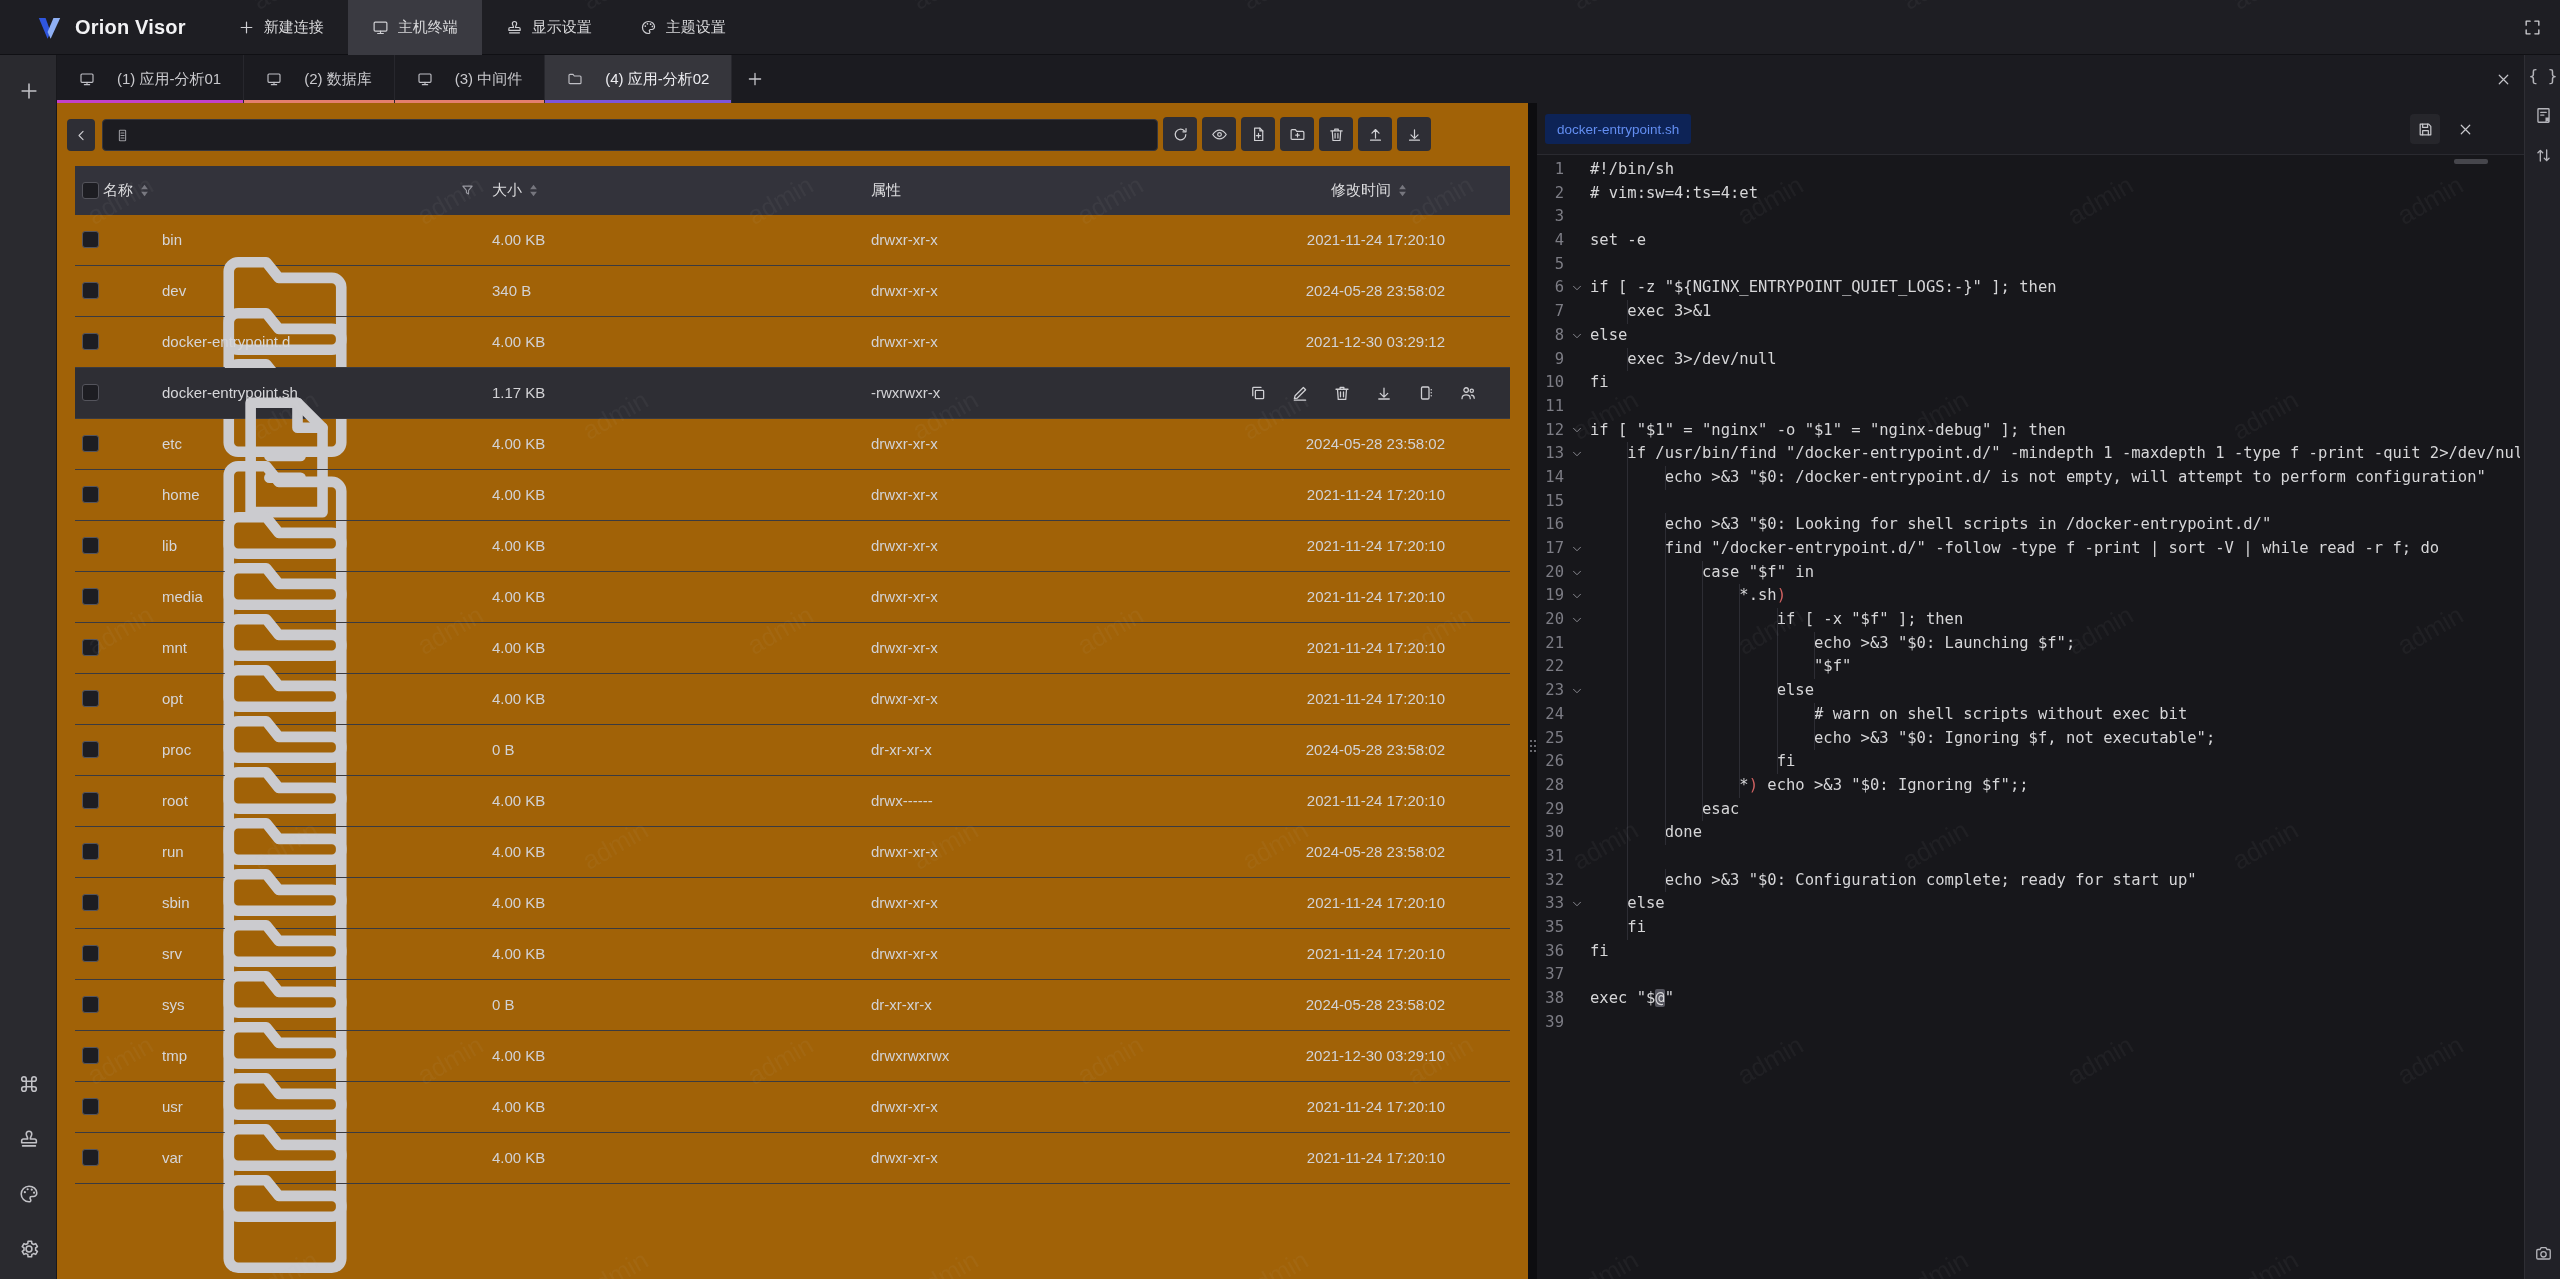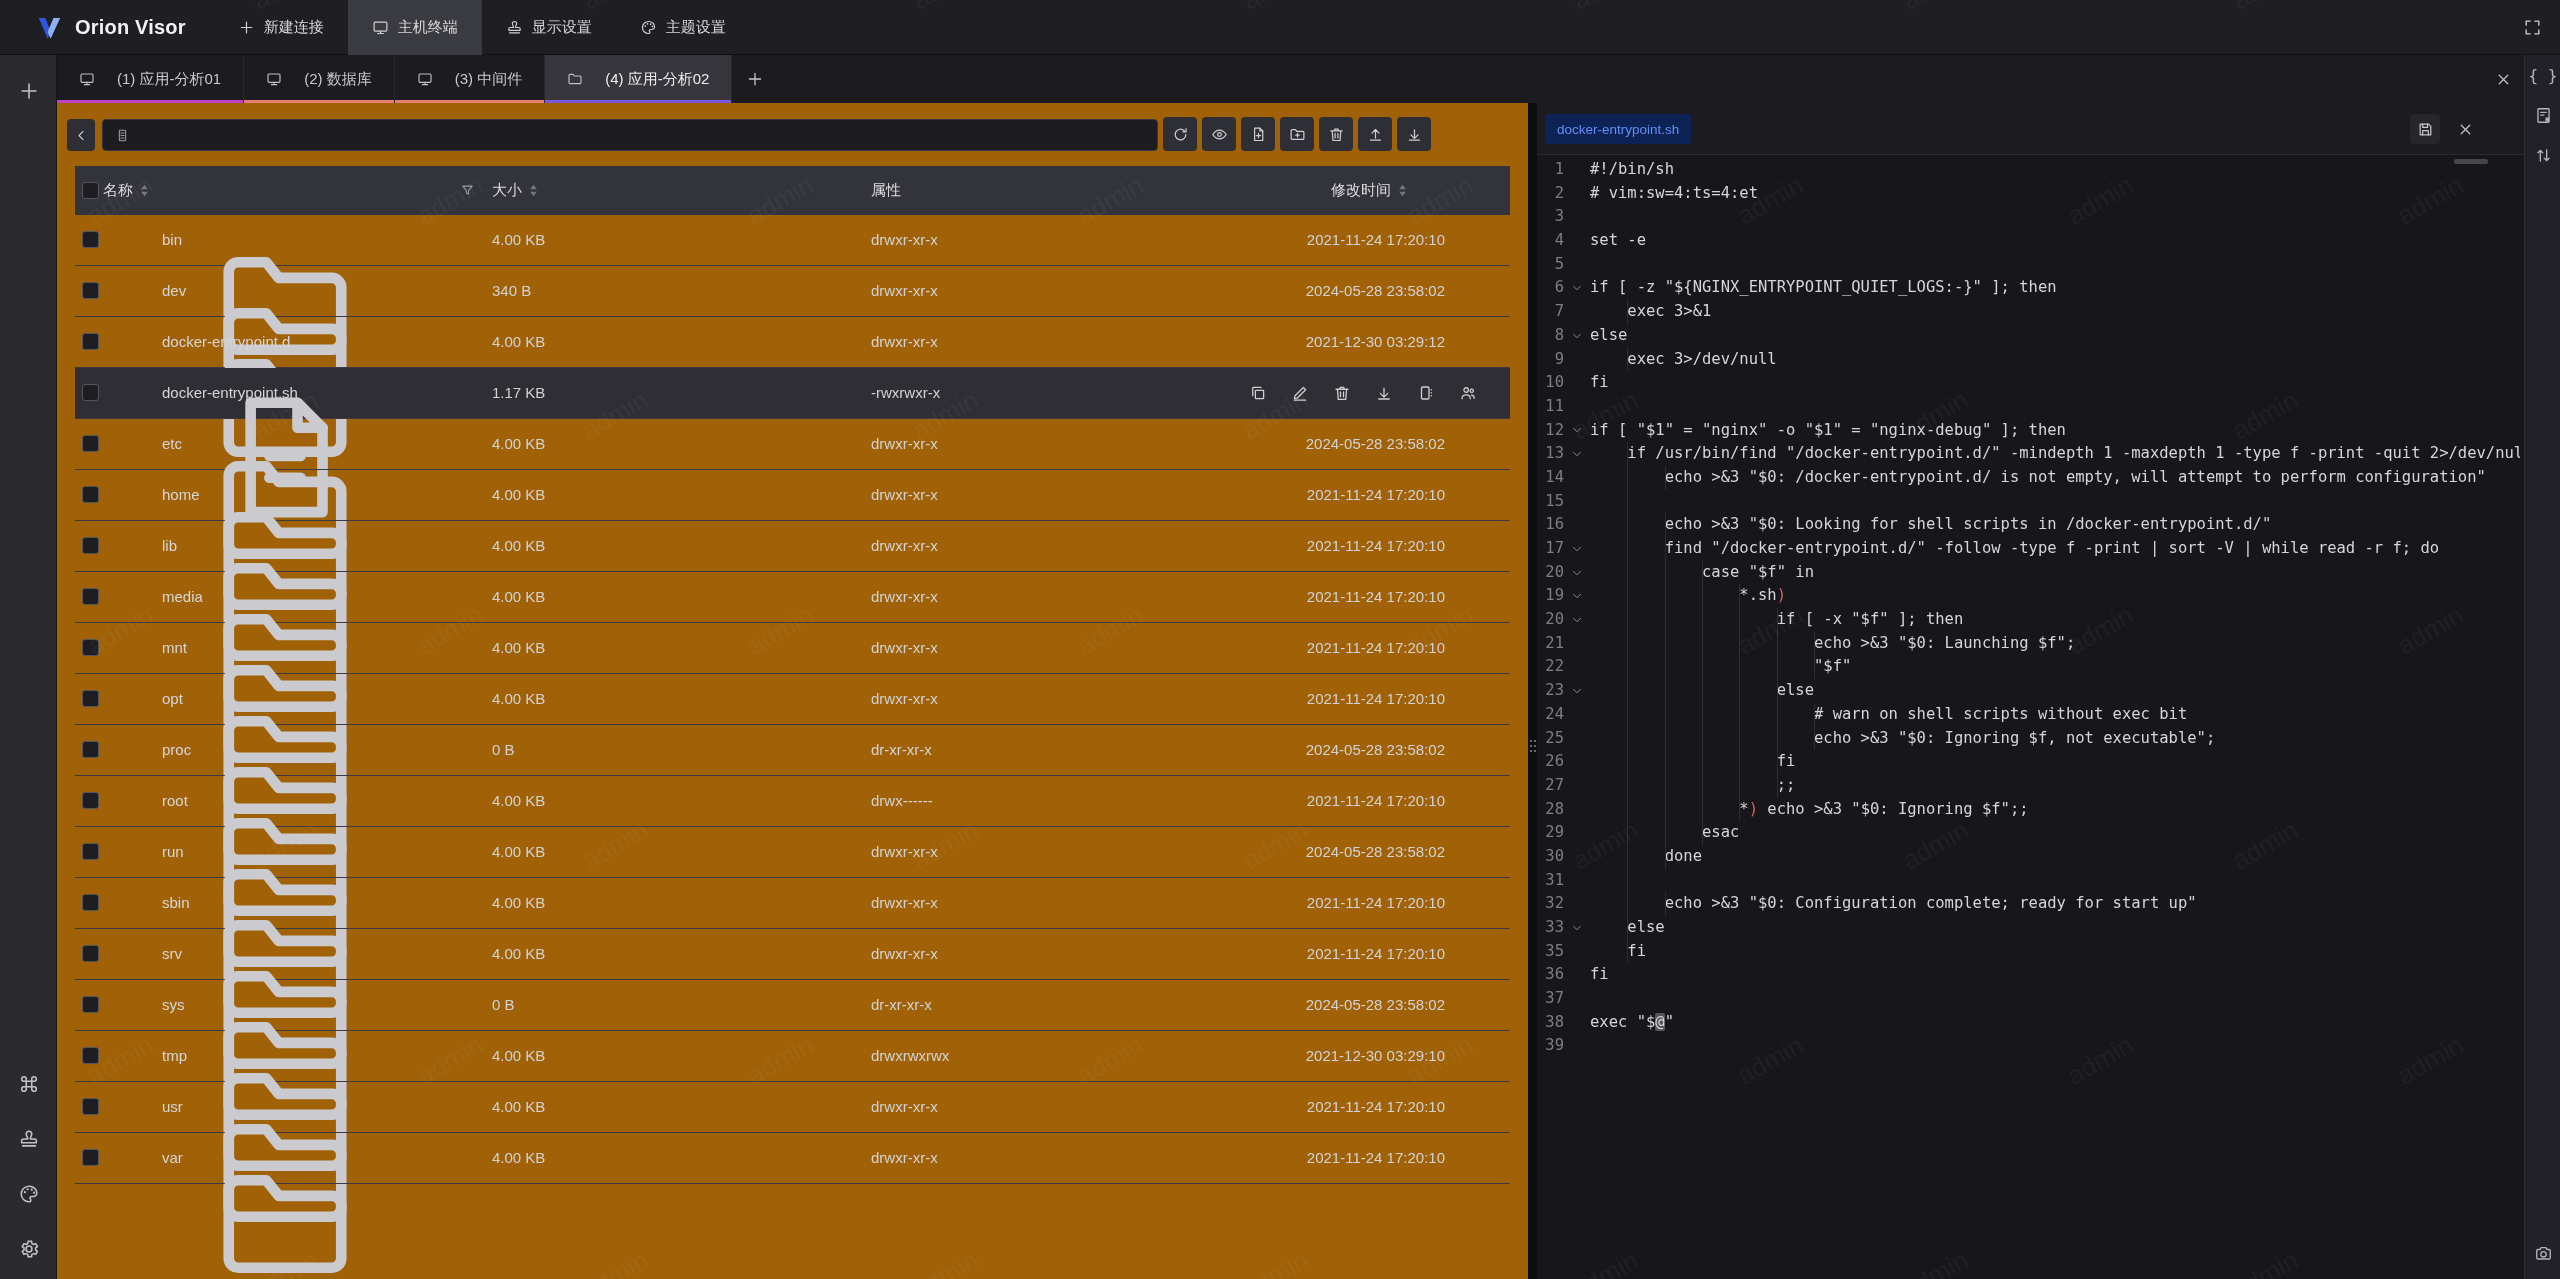--- a/index.html
+++ b/index.html
@@ -799,21 +799,20 @@
             <use href="#i-chevron-down"></use>
           </svg></span><span class="ct"><span class="guide" style="left:4ch"></span><span class="guide" style="left:8ch"></span><span class="guide" style="left:12ch"></span><span class="guide" style="left:16ch"></span><span class="guide" style="left:20ch"></span><span class="">                    if [ -x "$f" ]; then</span></span></div>
       <div class="cl"><span class="ln">21</span><span class="fold"></span><span class="ct"><span class="guide" style="left:4ch"></span><span class="guide" style="left:8ch"></span><span class="guide" style="left:12ch"></span><span class="guide" style="left:16ch"></span><span class="guide" style="left:20ch"></span><span class="guide" style="left:24ch"></span><span class="">                        echo &gt;&amp;3 "$0: Launching $f";</span></span></div>
       <div class="cl"><span class="ln">22</span><span class="fold"></span><span class="ct"><span class="guide" style="left:4ch"></span><span class="guide" style="left:8ch"></span><span class="guide" style="left:12ch"></span><span class="guide" style="left:16ch"></span><span class="guide" style="left:20ch"></span><span class="guide" style="left:24ch"></span><span class="">                        "$f"</span></span></div>
       <div class="cl"><span class="ln">23</span><span class="fold"><svg class="ic">
             <use href="#i-chevron-down"></use>
           </svg></span><span class="ct"><span class="guide" style="left:4ch"></span><span class="guide" style="left:8ch"></span><span class="guide" style="left:12ch"></span><span class="guide" style="left:16ch"></span><span class="guide" style="left:20ch"></span><span class="">                    else</span></span></div>
       <div class="cl"><span class="ln">24</span><span class="fold"></span><span class="ct"><span class="guide" style="left:4ch"></span><span class="guide" style="left:8ch"></span><span class="guide" style="left:12ch"></span><span class="guide" style="left:16ch"></span><span class="guide" style="left:20ch"></span><span class="guide" style="left:24ch"></span><span class="">                        # warn on shell scripts without exec bit</span></span></div>
       <div class="cl"><span class="ln">25</span><span class="fold"></span><span class="ct"><span class="guide" style="left:4ch"></span><span class="guide" style="left:8ch"></span><span class="guide" style="left:12ch"></span><span class="guide" style="left:16ch"></span><span class="guide" style="left:20ch"></span><span class="guide" style="left:24ch"></span><span class="">                        echo &gt;&amp;3 "$0: Ignoring $f, not executable";</span></span></div>
       <div class="cl"><span class="ln">26</span><span class="fold"></span><span class="ct"><span class="guide" style="left:4ch"></span><span class="guide" style="left:8ch"></span><span class="guide" style="left:12ch"></span><span class="guide" style="left:16ch"></span><span class="guide" style="left:20ch"></span><span class="">                    fi</span></span></div>
-      <div class="cl"><span class="ln">27</span><span class="fold"></span><span class="ct"><span class="guide" style="left:4ch"></span><span class="guide" style="left:8ch"></span><span class="guide" style="left:12ch"></span><span class="guide" style="left:16ch"></span><span class="guide" style="left:20ch"></span><span class="">                    ;;</span></span></div>
       <div class="cl"><span class="ln">28</span><span class="fold"></span><span class="ct"><span class="guide" style="left:4ch"></span><span class="guide" style="left:8ch"></span><span class="guide" style="left:12ch"></span><span class="guide" style="left:16ch"></span><span class="">                *</span><span class="red">)</span><span class=""> echo &gt;&amp;3 "$0: Ignoring $f";;</span></span></div>
       <div class="cl"><span class="ln">29</span><span class="fold"></span><span class="ct"><span class="guide" style="left:4ch"></span><span class="guide" style="left:8ch"></span><span class="guide" style="left:12ch"></span><span class="">            esac</span></span></div>
       <div class="cl"><span class="ln">30</span><span class="fold"></span><span class="ct"><span class="guide" style="left:4ch"></span><span class="guide" style="left:8ch"></span><span class="">        done</span></span></div>
       <div class="cl"><span class="ln">31</span><span class="fold"></span><span class="ct"><span class="guide" style="left:4ch"></span></span></div>
       <div class="cl"><span class="ln">32</span><span class="fold"></span><span class="ct"><span class="guide" style="left:4ch"></span><span class="guide" style="left:8ch"></span><span class="">        echo &gt;&amp;3 "$0: Configuration complete; ready for start up"</span></span></div>
       <div class="cl"><span class="ln">33</span><span class="fold"><svg class="ic">
             <use href="#i-chevron-down"></use>
           </svg></span><span class="ct"><span class="guide" style="left:4ch"></span><span class="">    else</span></span></div>
       <div class="cl"><span class="ln">35</span><span class="fold"></span><span class="ct"><span class="guide" style="left:4ch"></span><span class="">    fi</span></span></div>
       <div class="cl"><span class="ln">36</span><span class="fold"></span><span class="ct"><span class="">fi</span></span></div>

